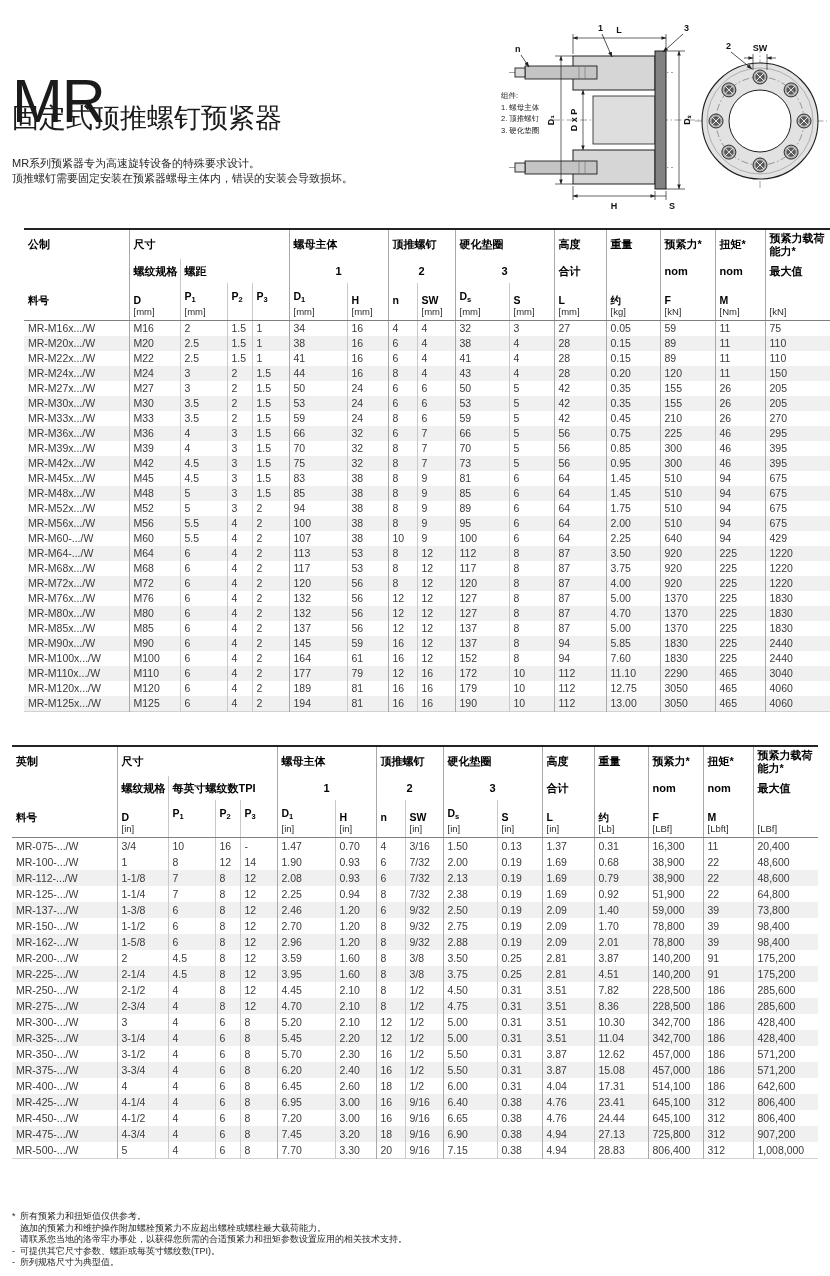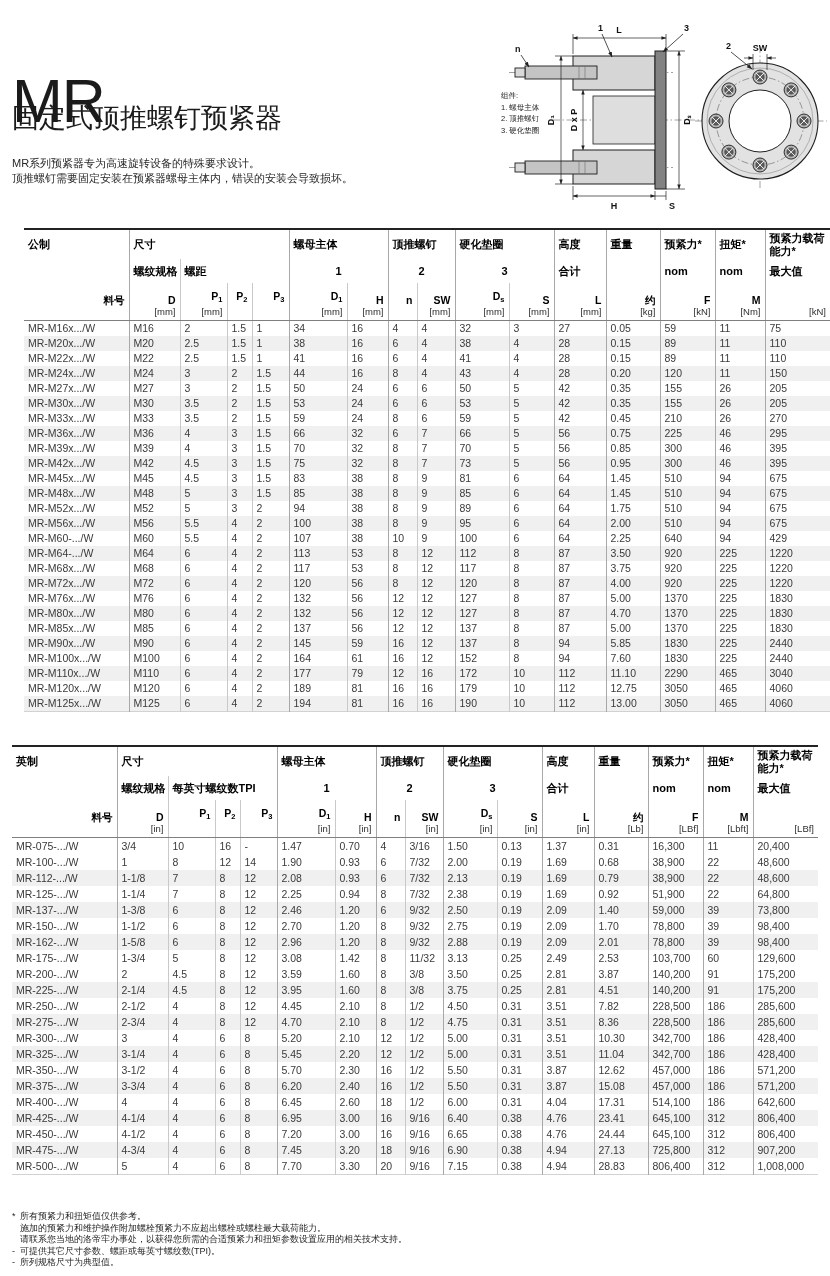--- a/index.html
+++ b/index.html
@@ -36,21 +36,21 @@
   #metric-wrap   { top:228px;margin-left:12px; }
   #imperial-wrap { top:745px; }
   table.dtable { border-collapse:collapse; table-layout:fixed; width:806px;
                  border-top:2px solid #232323; border-bottom:1px solid #d2d2d2; }
   .dtable th, .dtable td { padding:0 4px; text-align:left; font-family:"Liberation Sans","DejaVu Sans",sans-serif; }
   .gb { border-left:1px solid #a8a8a8; }
   .ib { border-left:1px solid #c9c9c9; }
   .ctr { text-align:center !important; }
   .group-row th    { height:30px; vertical-align:middle; font-size:11px; font-weight:bold; color:#000; line-height:12.5px; white-space:normal; }
   .subgroup-row th { height:24px; vertical-align:middle; font-size:11px; font-weight:bold; color:#000; white-space:nowrap; }
-  .colname-row th  { height:37px; vertical-align:bottom; padding-bottom:2px; border-bottom:1px solid #7f7f7f;text-align:right; }
+  .colname-row th  { height:37px; vertical-align:bottom; padding-bottom:2px; border-bottom:1px solid #7f7f7f; }
   .cn { font-size:10.5px; font-weight:bold; color:#000; line-height:12px; white-space:nowrap; }
   .sb { font-size:7.5px; vertical-align:-2px; }
   .un { font-size:9.5px; font-weight:normal; color:#2e2e2e; line-height:12px; white-space:nowrap; }
   .dtable tbody td { font-size:10.5px; color:#3a3a3a; height:15px; line-height:15px; white-space:nowrap; overflow:hidden; }
   #imperial-wrap tbody td { height:16px; line-height:16px; }
   .dtable tbody tr.alt { background:#f0f0f0; }
 
   
   .footnotes { position:absolute; left:12px; top:1211px; width:700px; font-size:9px; line-height:11.6px; color:#1f1f1f; }
   .fn-line { display:flex; }
@@ -1031,38 +1031,20 @@
             <td class="ib">9/32</td>
             <td class="gb">2.88</td>
             <td class="ib">0.19</td>
             <td class="gb">2.09</td>
             <td class="gb">2.01</td>
             <td class="gb">78,800</td>
             <td class="gb">39</td>
             <td class="gb">98,400</td>
           </tr>
           <tr>
-            <td>MR-175-.../W</td>
-            <td class="gb">1-3/4</td>
-            <td class="ib">5</td>
-            <td class="ib">8</td>
-            <td class="ib">12</td>
-            <td class="gb">3.08</td>
-            <td class="ib">1.42</td>
-            <td class="gb">8</td>
-            <td class="ib">11/32</td>
-            <td class="gb">3.13</td>
-            <td class="ib">0.25</td>
-            <td class="gb">2.49</td>
-            <td class="gb">2.53</td>
-            <td class="gb">103,700</td>
-            <td class="gb">60</td>
-            <td class="gb">129,600</td>
-          </tr>
-          <tr>
             <td>MR-200-.../W</td>
             <td class="gb">2</td>
             <td class="ib">4.5</td>
             <td class="ib">8</td>
             <td class="ib">12</td>
             <td class="gb">3.59</td>
             <td class="ib">1.60</td>
             <td class="gb">8</td>
             <td class="ib">3/8</td>
             <td class="gb">3.50</td>

